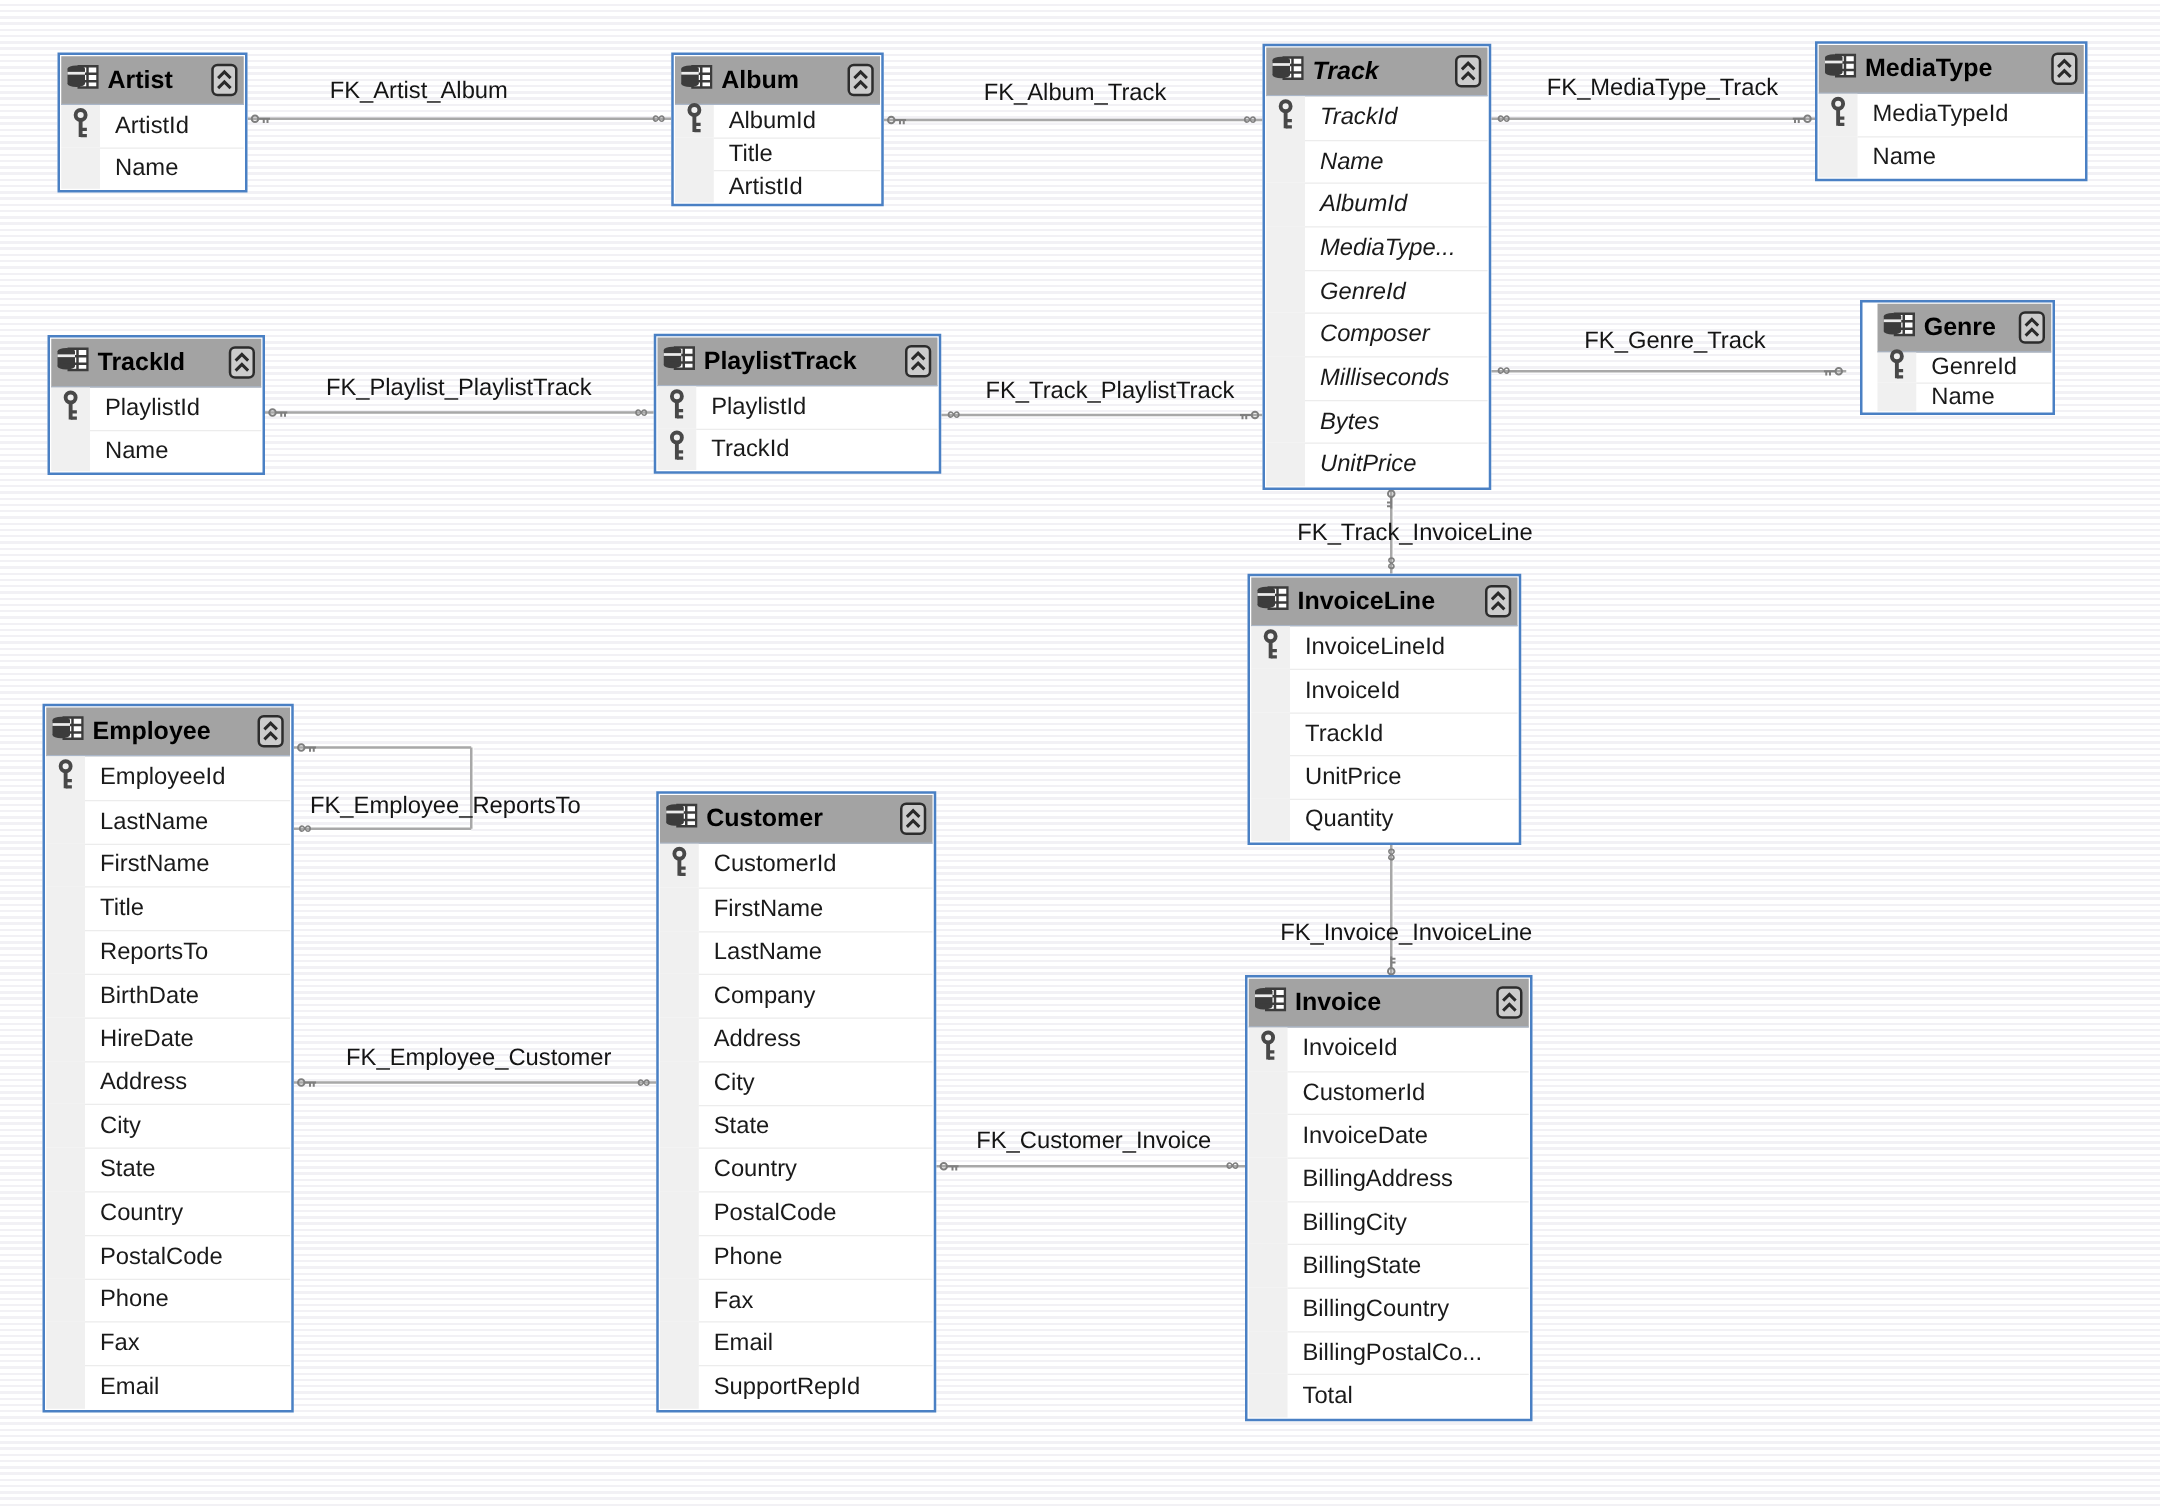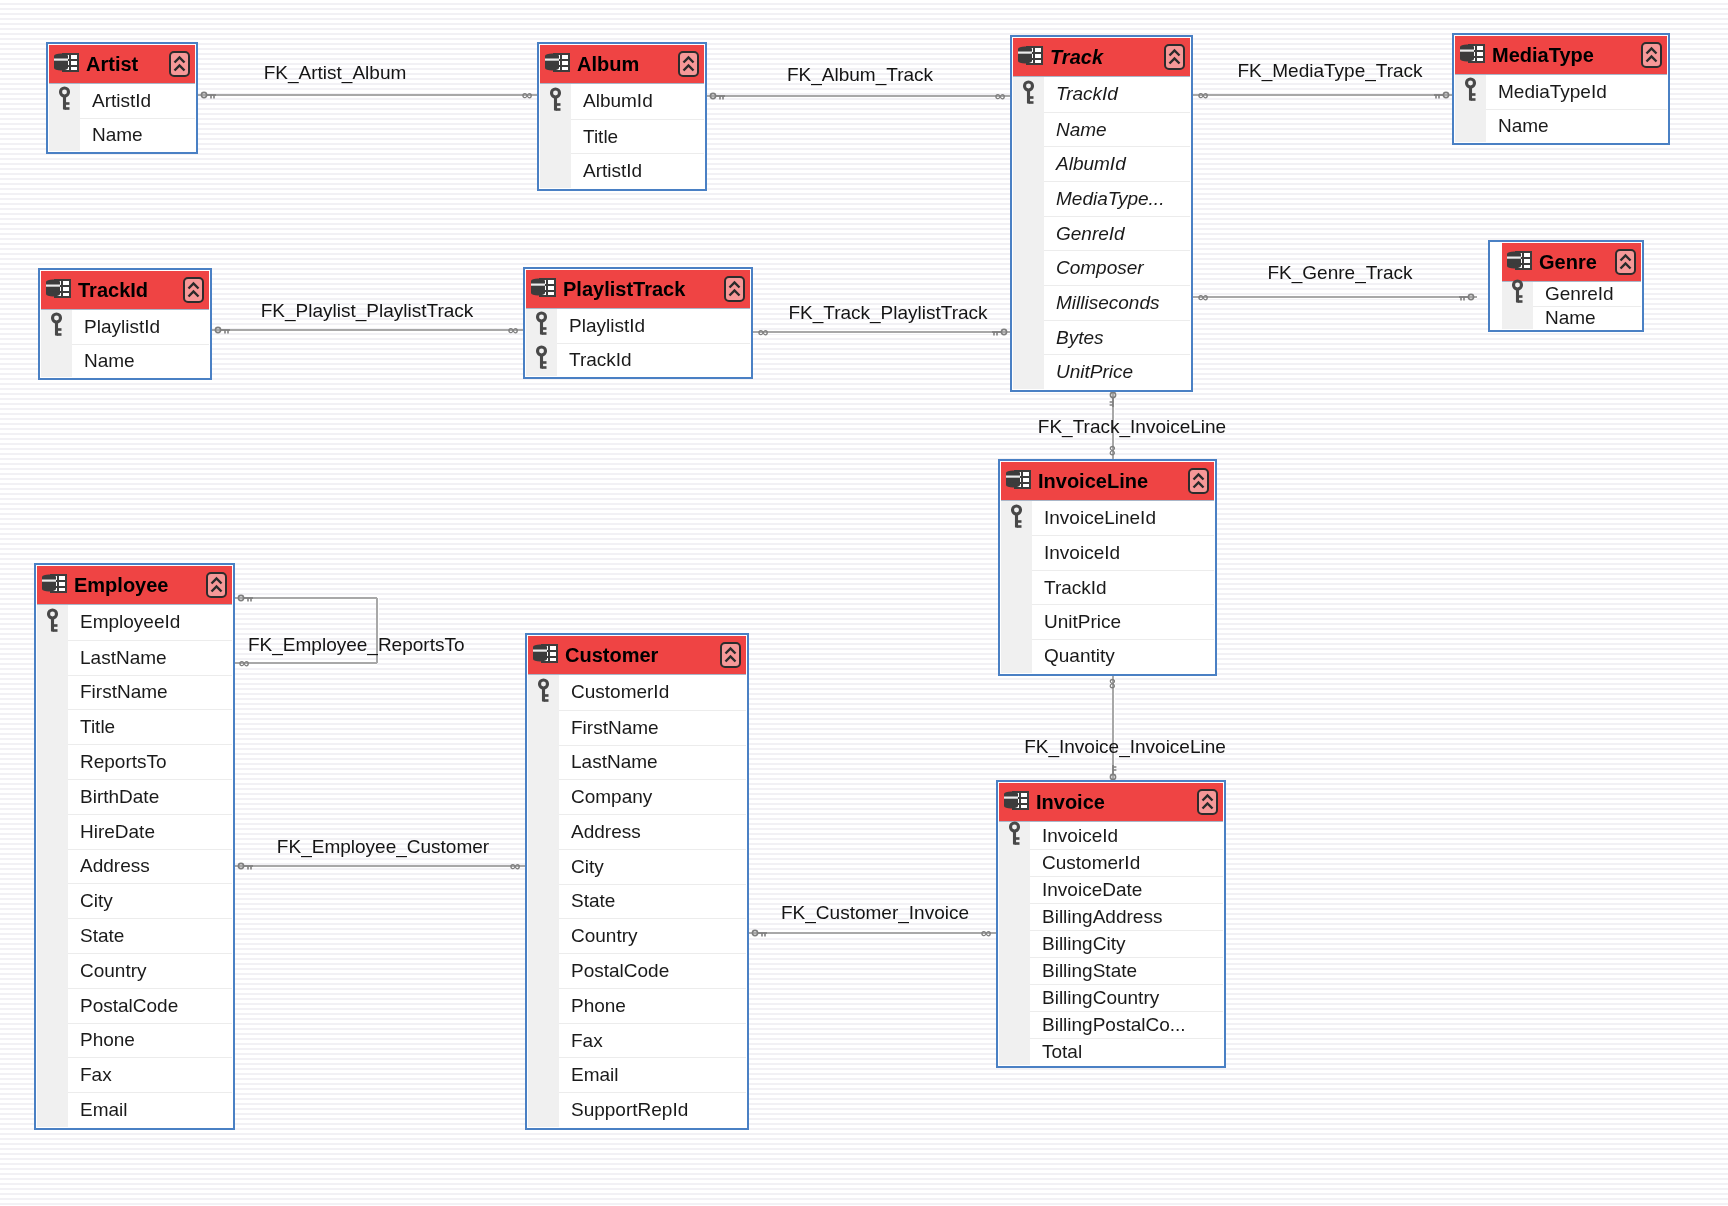--- a/index.html
+++ b/index.html
@@ -9,21 +9,21 @@
     font-family:"Liberation Sans","DejaVu Sans",sans-serif;
   }
   .canvas{position:absolute;inset:0;}
   
   .tbl{
     position:absolute;box-sizing:border-box;z-index:4;
     background:#ffffff;border:2px solid #4a80c4;padding:1px;
     display:flex;flex-direction:column;overflow:hidden;
   }
   .tbl-header{
-    flex:0 0 38px;background:#ef4444;display:flex;align-items:center;
+    flex:0 0 38px;background:#a3a3a3;display:flex;align-items:center;
     padding:0 5px 0 4px;gap:7px;border-bottom:1px solid #aab6c8;
   }
   .tbl-title{font-weight:bold;font-size:20px;color:#000;white-space:nowrap;flex:1 1 auto;overflow:hidden;}
   .collapse-btn{
     flex:0 0 auto;width:21px;height:26px;border:2px solid #2c2c2c;border-radius:5px;
     background:rgba(255,255,255,.45);display:flex;align-items:center;justify-content:center;
     box-sizing:border-box;
   }
   .rows{flex:1 1 auto;display:flex;flex-direction:column;}
   .row{flex:1 1 0;display:flex;align-items:stretch;min-height:0;}
@@ -82,21 +82,21 @@
               </svg></span>
           </div>
           <div class="cell">ArtistId</div>
         </div>
         <div class="row">
           <div class="gutter"></div>
           <div class="cell">Name</div>
         </div>
       </div>
     </div>
-    <div class="tbl" style="left: 537px; top: 42px; width: 170px; height: 149px;">
+    <div class="tbl" style="left: 537px; top: 42px; width: 170px; height: 123px;">
       <div class="tbl-header">
         <span><svg width="26" height="21" viewBox="0 0 26 21">
             <rect x="10" y="2" width="15" height="17" fill="#ffffff" stroke="#3c3c3c" stroke-width="2"></rect>
             <line x1="10" y1="8" x2="25" y2="8" stroke="#3c3c3c" stroke-width="2"></line>
             <line x1="10" y1="14" x2="25" y2="14" stroke="#3c3c3c" stroke-width="2"></line>
             <line x1="17" y1="2" x2="17" y2="19" stroke="#3c3c3c" stroke-width="2"></line>
             <ellipse cx="8" cy="4" rx="7" ry="2.6" fill="#3c3c3c"></ellipse>
             <rect x="1" y="4" width="14" height="12" fill="#3c3c3c"></rect>
             <rect x="1" y="6.5" width="14" height="2.2" fill="#ffffff" opacity="0.9"></rect>
             <ellipse cx="8" cy="16" rx="7" ry="2.6" fill="#3c3c3c"></ellipse>
@@ -571,21 +571,21 @@
         <div class="row">
           <div class="gutter"></div>
           <div class="cell">Email</div>
         </div>
         <div class="row">
           <div class="gutter"></div>
           <div class="cell">SupportRepId</div>
         </div>
       </div>
     </div>
-    <div class="tbl" style="left: 996px; top: 780px; width: 230px; height: 288px;">
+    <div class="tbl" style="left: 996px; top: 780px; width: 230px; height: 357px;">
       <div class="tbl-header">
         <span><svg width="26" height="21" viewBox="0 0 26 21">
             <rect x="10" y="2" width="15" height="17" fill="#ffffff" stroke="#3c3c3c" stroke-width="2"></rect>
             <line x1="10" y1="8" x2="25" y2="8" stroke="#3c3c3c" stroke-width="2"></line>
             <line x1="10" y1="14" x2="25" y2="14" stroke="#3c3c3c" stroke-width="2"></line>
             <line x1="17" y1="2" x2="17" y2="19" stroke="#3c3c3c" stroke-width="2"></line>
             <ellipse cx="8" cy="4" rx="7" ry="2.6" fill="#3c3c3c"></ellipse>
             <rect x="1" y="4" width="14" height="12" fill="#3c3c3c"></rect>
             <rect x="1" y="6.5" width="14" height="2.2" fill="#ffffff" opacity="0.9"></rect>
             <ellipse cx="8" cy="16" rx="7" ry="2.6" fill="#3c3c3c"></ellipse>

